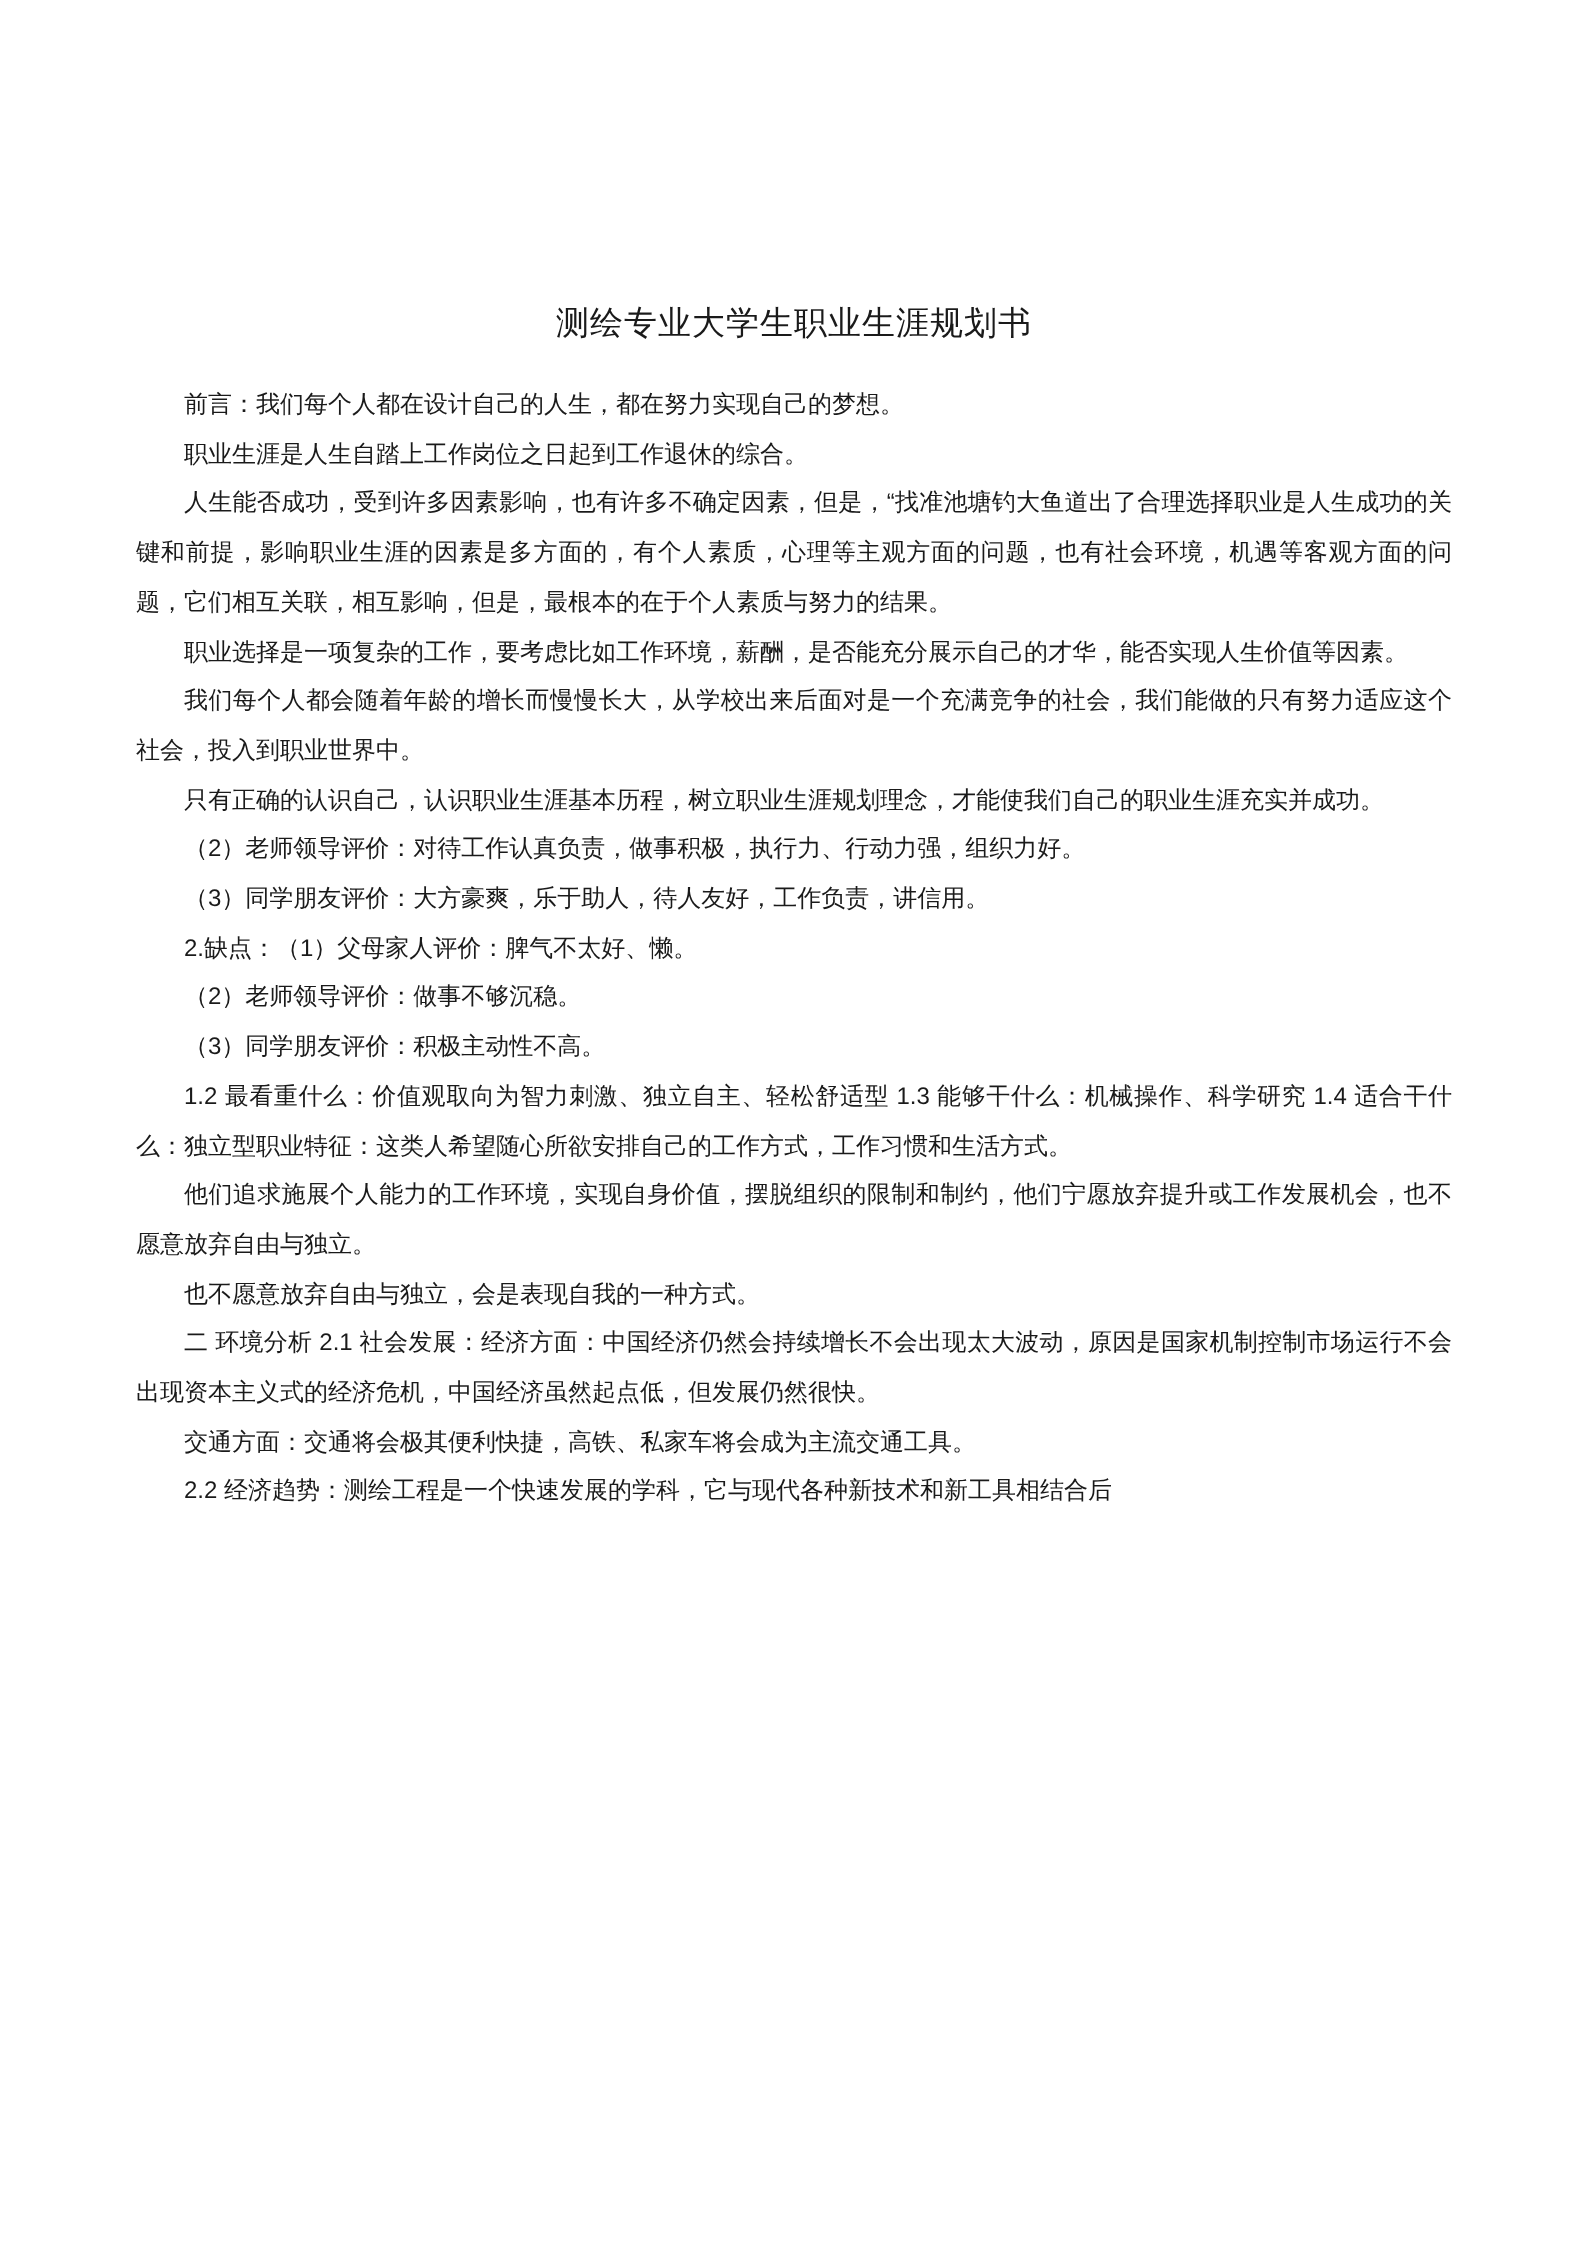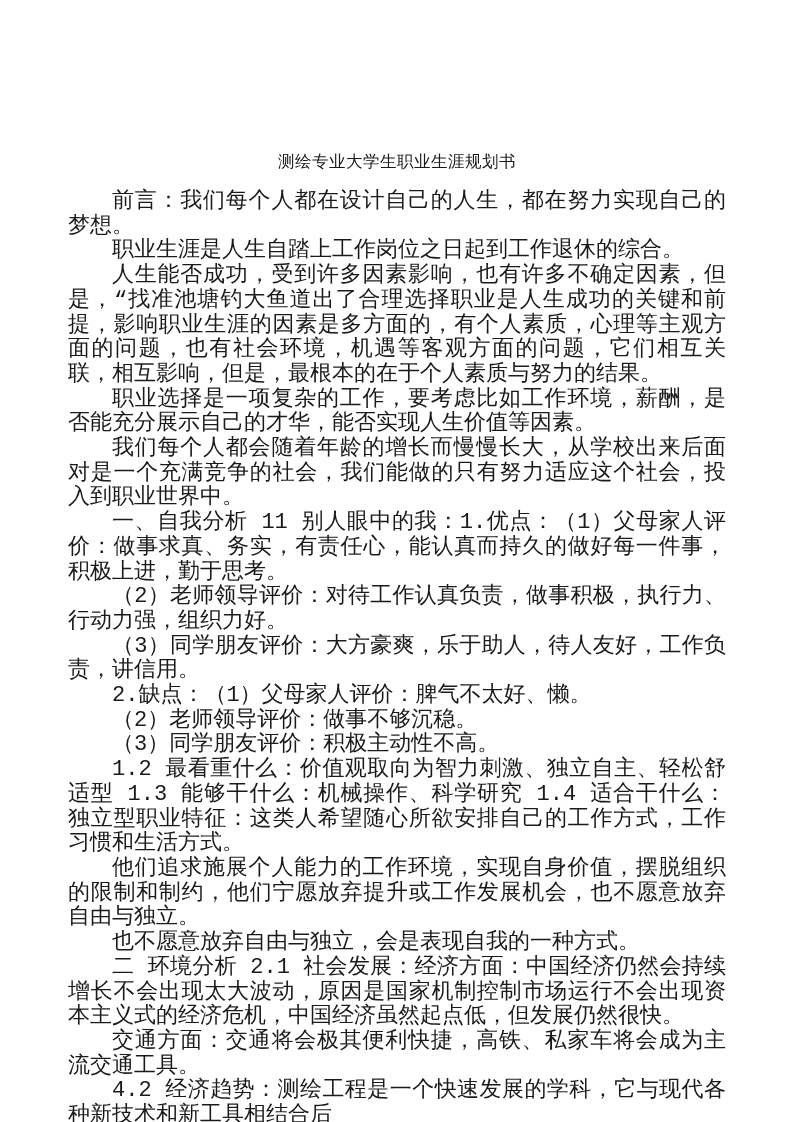--- a/index.html
+++ b/index.html
@@ -6,40 +6,40 @@
     margin: 0;
     padding: 0;
     background: #ffffff;
   }
   .page {
     position: relative;
     width: 735px;
     height: 1122px;
     background: #ffffff;
     overflow: hidden;
-    font-family: Liberation Mono, monospace;
+    font-family: Liberation Sans, sans-serif;
     color: #1a1a1a;
   }
   .content {
     position: absolute;
     left: 68px;
     top: 150px;
     width: 658px;
   }
   .title {
     font-size: 16.5px;
     font-weight: normal;
     text-align: center;
     line-height: 25px;
     margin: 0 0 15px 0;
     letter-spacing: 0.5px;
   }
   .para {
     margin: 0;
-    font-size: 22px;
+    font-size: 12px;
     line-height: 24.7px;
     text-align: justify;
     text-indent: 2em;
     word-break: break-all;
   }
   
   .para:nth-child(18) { text-indent: 2.7em; }
   
   .para:nth-child(19) { text-indent: 1.55em; }
 </style>
@@ -48,27 +48,27 @@
 
 <div class="page">
   <div class="content">
     <h1 class="title">测绘专业大学生职业生涯规划书</h1>
     <div id="paragraphs">
         <p class="para">前言：我们每个人都在设计自己的人生，都在努力实现自己的梦想。</p>
         <p class="para">职业生涯是人生自踏上工作岗位之日起到工作退休的综合。</p>
         <p class="para">人生能否成功，受到许多因素影响，也有许多不确定因素，但是，“找准池塘钓大鱼道出了合理选择职业是人生成功的关键和前提，影响职业生涯的因素是多方面的，有个人素质，心理等主观方面的问题，也有社会环境，机遇等客观方面的问题，它们相互关联，相互影响，但是，最根本的在于个人素质与努力的结果。</p>
         <p class="para">职业选择是一项复杂的工作，要考虑比如工作环境，薪酬，是否能充分展示自己的才华，能否实现人生价值等因素。</p>
         <p class="para">我们每个人都会随着年龄的增长而慢慢长大，从学校出来后面对是一个充满竞争的社会，我们能做的只有努力适应这个社会，投入到职业世界中。</p>
-        <p class="para">一、自我分析 11 别人眼中的我：1.优点：（1）父母家人评价：做事求真、务实，有责任心，能认真而持久的做好每一件事，积极上进，勤于思考。</p>
+        <p class="para">只有正确的认识自己，认识职业生涯基本历程，树立职业生涯规划理念，才能使我们自己的职业生涯充实并成功。</p>
         <p class="para">（2）老师领导评价：对待工作认真负责，做事积极，执行力、行动力强，组织力好。</p>
         <p class="para">（3）同学朋友评价：大方豪爽，乐于助人，待人友好，工作负责，讲信用。</p>
         <p class="para">2.缺点：（1）父母家人评价：脾气不太好、懒。</p>
         <p class="para">（2）老师领导评价：做事不够沉稳。</p>
         <p class="para">（3）同学朋友评价：积极主动性不高。</p>
         <p class="para">1.2 最看重什么：价值观取向为智力刺激、独立自主、轻松舒适型 1.3 能够干什么：机械操作、科学研究 1.4 适合干什么：独立型职业特征：这类人希望随心所欲安排自己的工作方式，工作习惯和生活方式。</p>
         <p class="para">他们追求施展个人能力的工作环境，实现自身价值，摆脱组织的限制和制约，他们宁愿放弃提升或工作发展机会，也不愿意放弃自由与独立。</p>
         <p class="para">也不愿意放弃自由与独立，会是表现自我的一种方式。</p>
         <p class="para">二 环境分析 2.1 社会发展：经济方面：中国经济仍然会持续增长不会出现太大波动，原因是国家机制控制市场运行不会出现资本主义式的经济危机，中国经济虽然起点低，但发展仍然很快。</p>
         <p class="para">交通方面：交通将会极其便利快捷，高铁、私家车将会成为主流交通工具。</p>
-        <p class="para">4.2 经济趋势：测绘工程是一个快速发展的学科，它与现代各种新技术和新工具相结合后</p>
+        <p class="para">2.2 经济趋势：测绘工程是一个快速发展的学科，它与现代各种新技术和新工具相结合后</p>
       </div>
   </div>
 </div>
 
 </body></html>

